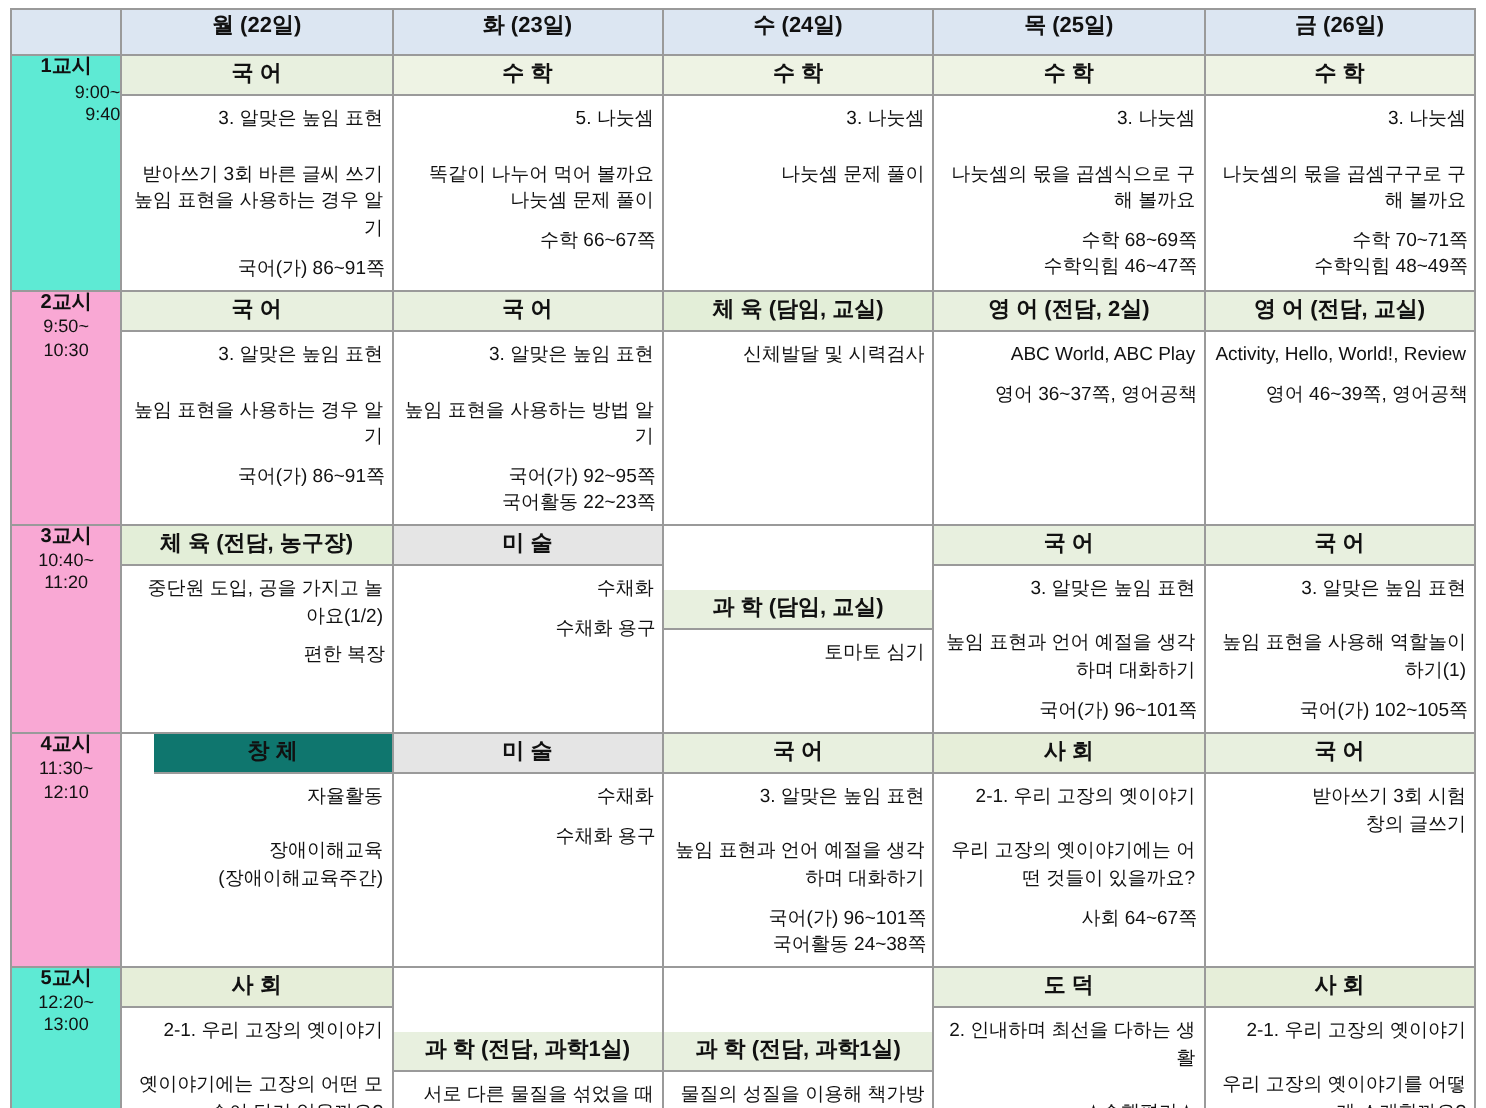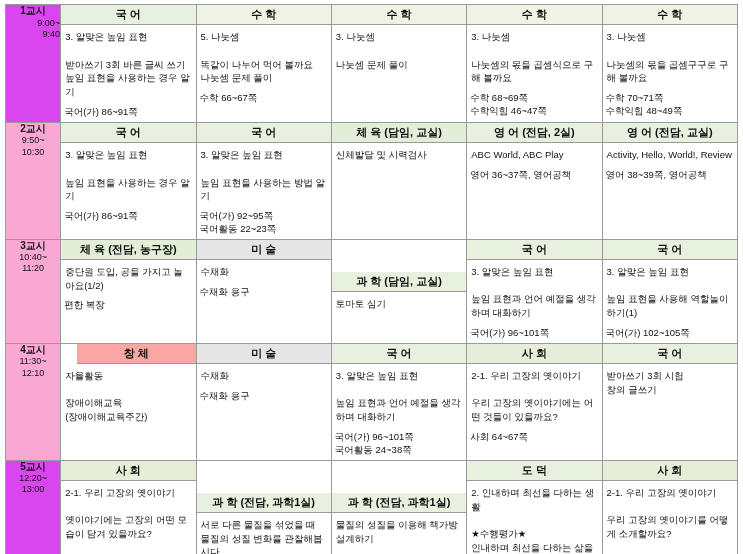--- a/index.html
+++ b/index.html
@@ -53,60 +53,68 @@
   .subject{
     text-align:center;
     font-weight:bold;
     font-size:11px;
     padding:3px 2px;
     border-bottom:1px solid #9a9a9a;
     line-height:1.2;
   }
   .body{
     flex:1;
-    text-align:left;
+    text-align:right;
     font-size:9.5px;
     line-height:1.45;
     padding:5px 4px;
     white-space:pre-line;
   }
   .book{
-    text-align:left;
+    text-align:right;
     font-size:9.5px;
     line-height:1.35;
     padding:2px 3px 3px 3px;
     white-space:pre-line;
   }
   
   .s-korean{background:#e8f0df;}
   .s-math{background:#eef3e4;}
   .s-pe{background:#e3eed8;}
   .s-english{background:#e8f0df;}
   .s-art{background:#e5e5e5;}
   .s-science{background:#e8f0df;margin-top:32px;}
   .s-social{background:#e6eed9;}
   .s-moral{background:#e8f0df;}
-  .s-club{background:#fca5a5;margin-left:16px;}
-
-  
-  .tint-pink{background:#d946ef;}
+  .s-club{background:#0f766e;margin-left:16px;}
+
+  
+  .tint-pink{background:#5eead4;}
 </style>
 </head>
 <body>
 
 <table class="schedule">
   <colgroup>
     <col class="c-time">
       <col class="c-day">
       <col class="c-day">
       <col class="c-day">
       <col class="c-day">
       <col class="c-day">
   </colgroup>
   <tbody id="table-body">
+      <tr style="height: 22px;">
+        <td class="hdr corner"></td>
+        <td class="hdr">월 (22일)</td>
+        <td class="hdr">화 (23일)</td>
+        <td class="hdr">수 (24일)</td>
+        <td class="hdr">목 (25일)</td>
+        <td class="hdr">금 (26일)</td>
+      </tr>
       <tr style="height: 96px;">
         <td class="timecell tint-pink">
           <span class="period">1교시</span>
           <span class="range" style="white-space: pre-line; text-align: right;">9:00~
 9:40</span>
         </td>
         <td>
           <div class="cell">
             <div class="subject s-korean">국 어</div>
             <div class="body">3. 알맞은 높임 표현
@@ -192,21 +200,21 @@
           <div class="cell">
             <div class="subject s-english">영 어 (전담, 2실)</div>
             <div class="body">ABC World, ABC Play</div>
             <div class="book">영어 36~37쪽, 영어공책</div>
           </div>
         </td>
         <td>
           <div class="cell">
             <div class="subject s-english">영 어 (전담, 교실)</div>
             <div class="body">Activity, Hello, World!, Review</div>
-            <div class="book">영어 38~39쪽, 영어공책</div>
+            <div class="book">영어 46~39쪽, 영어공책</div>
           </div>
         </td>
       </tr>
       <tr style="height: 88px;">
         <td class="timecell">
           <span class="period">3교시</span>
           <span class="range" style="white-space: pre-line;">10:40~
 11:20</span>
         </td>
         <td>

